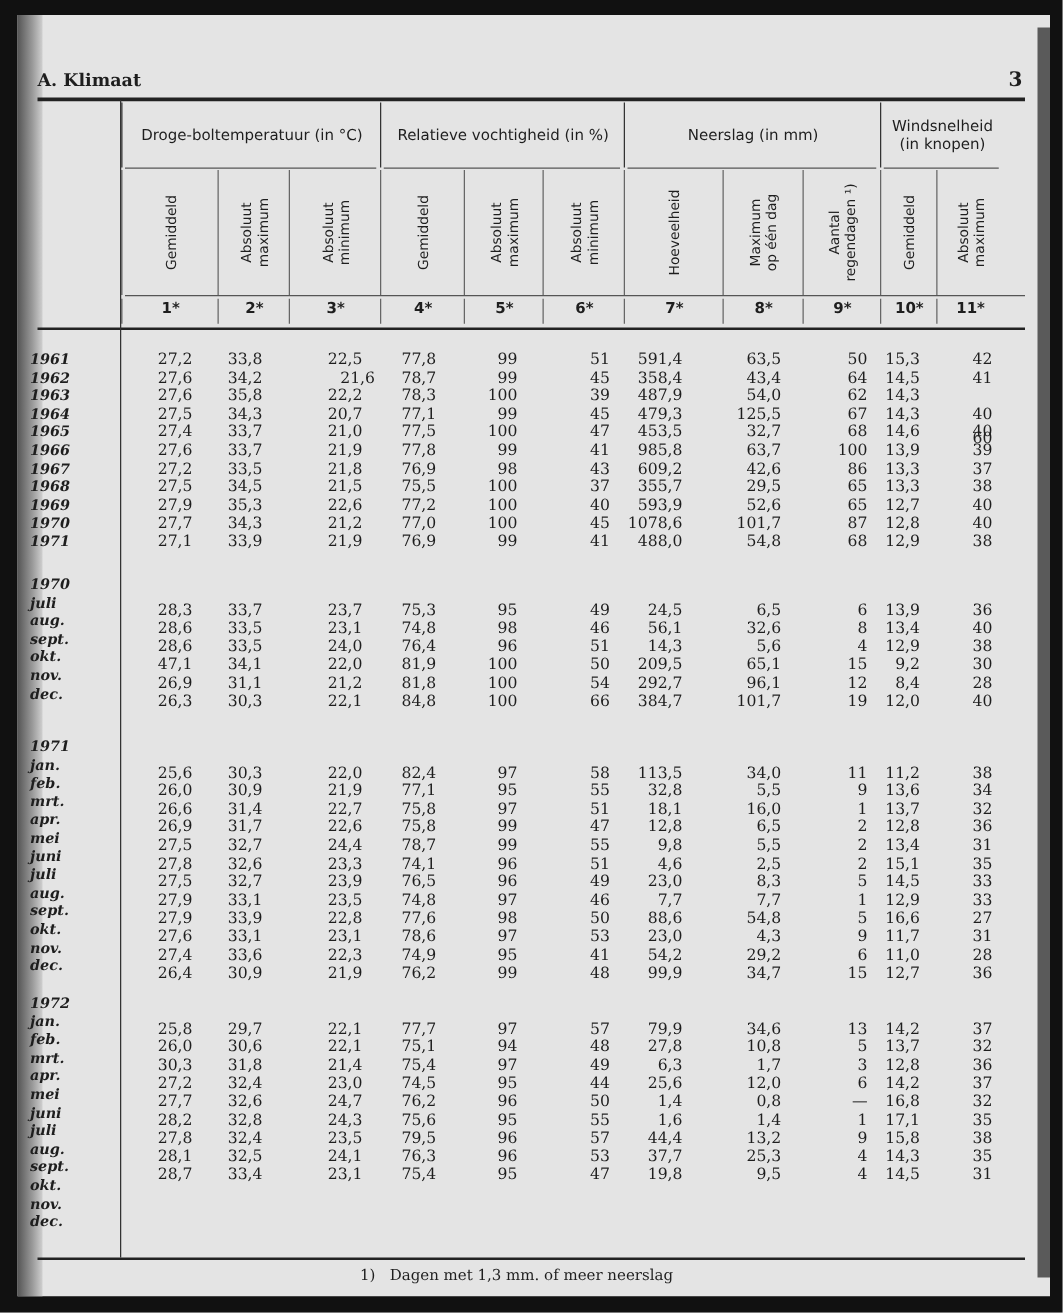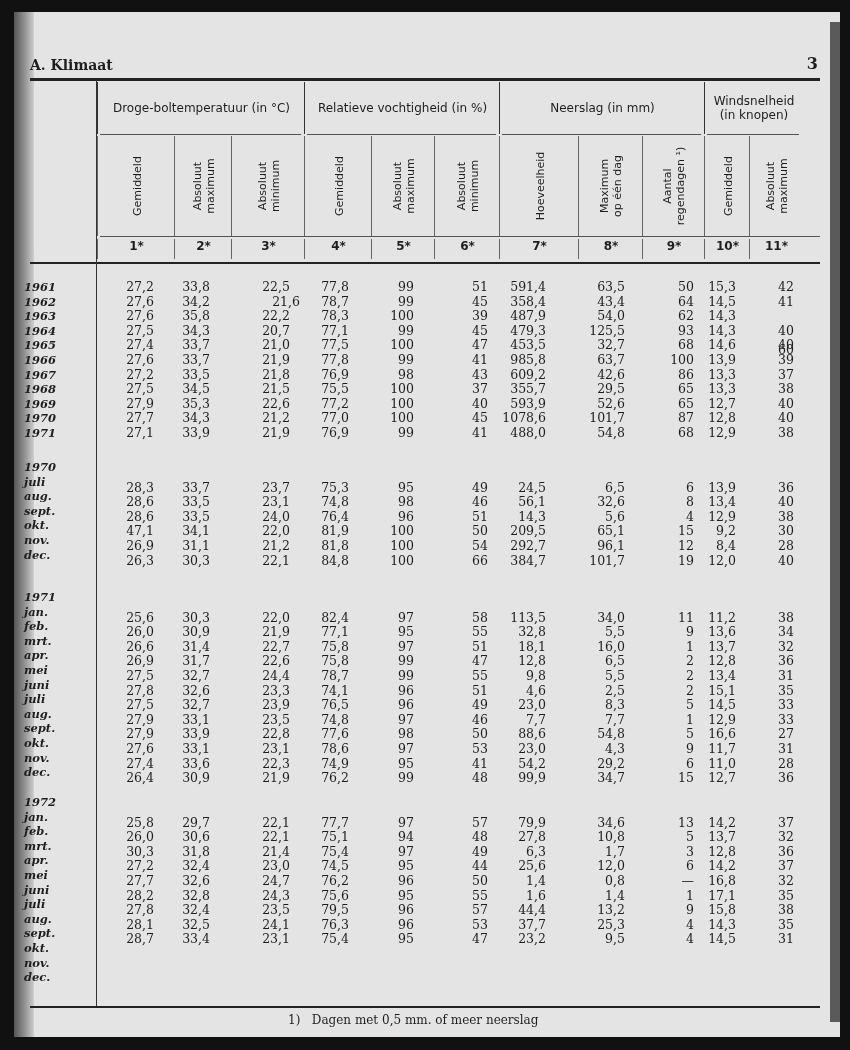--- a/index.html
+++ b/index.html
@@ -164,21 +164,21 @@
         <div class="label" style="top: 43.8px;">1964</div>
         <div class="row" style="top: 43.8px;">
           <div class="cell" style="right: 686px;">27,5</div>
           <div class="cell" style="right: 630px;">34,3</div>
           <div class="cell" style="right: 550px;">20,7</div>
           <div class="cell" style="right: 491px;">77,1</div>
           <div class="cell" style="right: 426px;">99</div>
           <div class="cell" style="right: 352px;">45</div>
           <div class="cell" style="right: 294px;">479,3</div>
           <div class="cell" style="right: 215px;">125,5</div>
-          <div class="cell" style="right: 146px;">93</div>
+          <div class="cell" style="right: 146px;">67</div>
           <div class="cell" style="right: 104px;">14,3</div>
           <div class="cell" style="right: 46px;">40</div>
         </div>
         <div class="label" style="top: 58.4px;">1965</div>
         <div class="row" style="top: 58.4px;">
           <div class="cell" style="right: 686px;">27,4</div>
           <div class="cell" style="right: 630px;">33,7</div>
           <div class="cell" style="right: 550px;">21,0</div>
           <div class="cell" style="right: 491px;">77,5</div>
           <div class="cell" style="right: 426px;">100</div>
@@ -647,30 +647,30 @@
           <div class="cell" style="right: 46px;">35</div>
         </div>
         <div class="label" style="top: 131.4px;">sept.</div>
         <div class="row" style="top: 137.4px;">
           <div class="cell" style="right: 686px;">28,7</div>
           <div class="cell" style="right: 630px;">33,4</div>
           <div class="cell" style="right: 550px;">23,1</div>
           <div class="cell" style="right: 491px;">75,4</div>
           <div class="cell" style="right: 426px;">95</div>
           <div class="cell" style="right: 352px;">47</div>
-          <div class="cell" style="right: 294px;">23,2</div>
+          <div class="cell" style="right: 294px;">19,8</div>
           <div class="cell" style="right: 215px;">9,5</div>
           <div class="cell" style="right: 146px;">4</div>
           <div class="cell" style="right: 104px;">14,5</div>
           <div class="cell" style="right: 46px;">31</div>
         </div>
         <div class="label" style="top: 146px;">okt.</div>
         <div class="label" style="top: 160.6px;">nov.</div>
         <div class="label" style="top: 175.2px;">dec.</div>
       </div>
     </div>
 
   <div class="rule-bottom"></div>
   <div class="footnote">
     <span>1)</span>&nbsp;&nbsp;
-    <span>Dagen met 0,5 mm. of meer neerslag</span>
+    <span>Dagen met 1,3 mm. of meer neerslag</span>
   </div>
 </div>
 
 </body></html>

